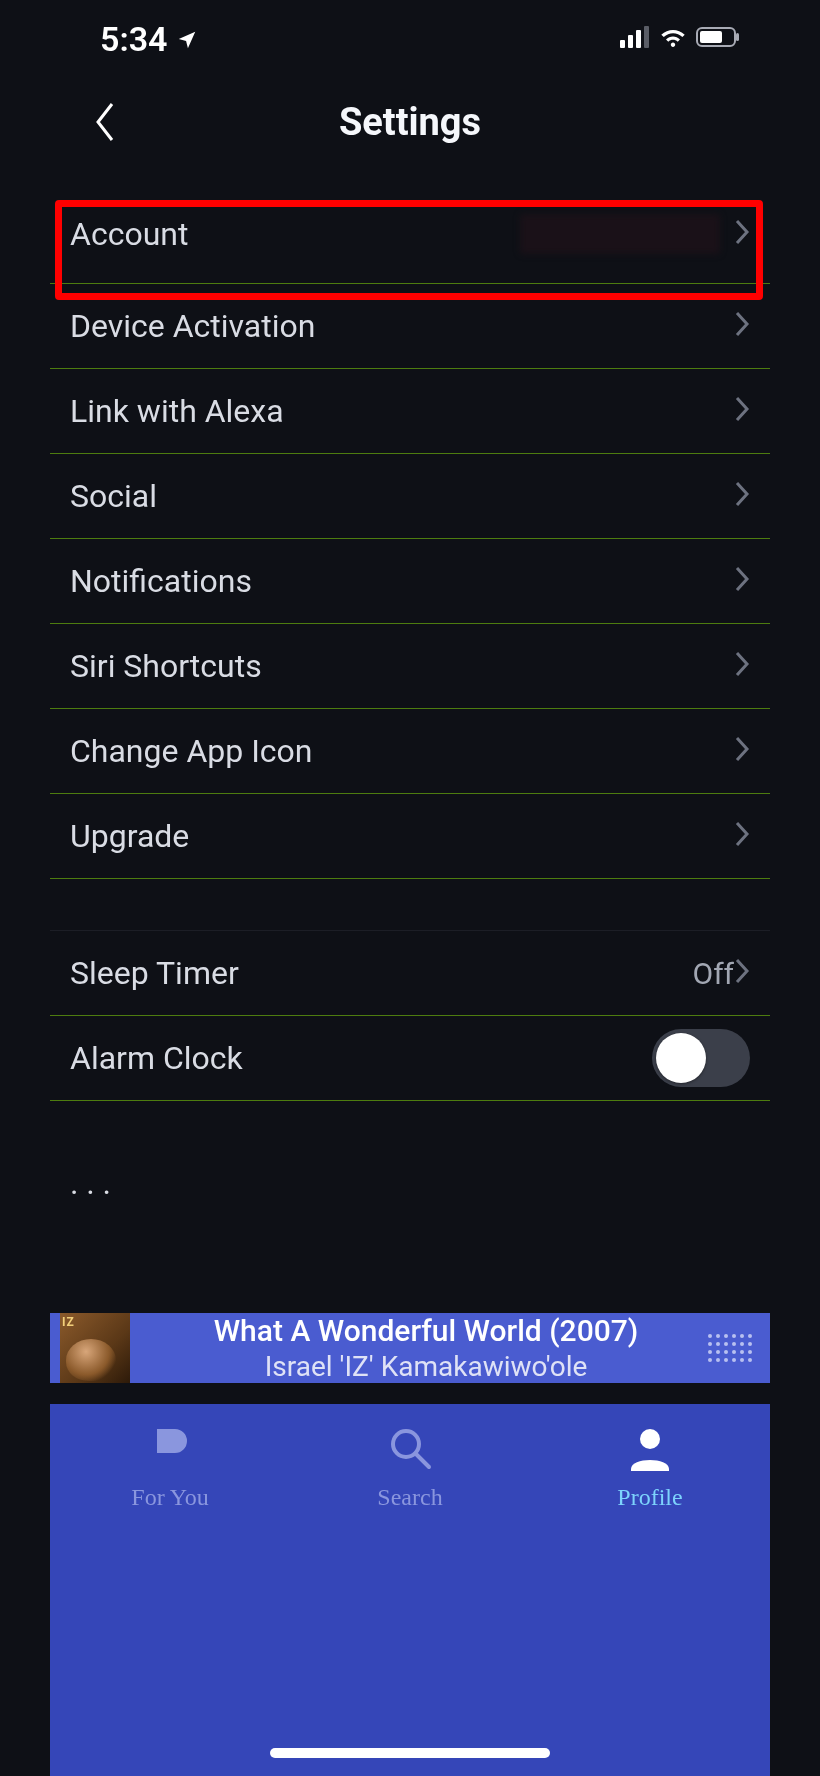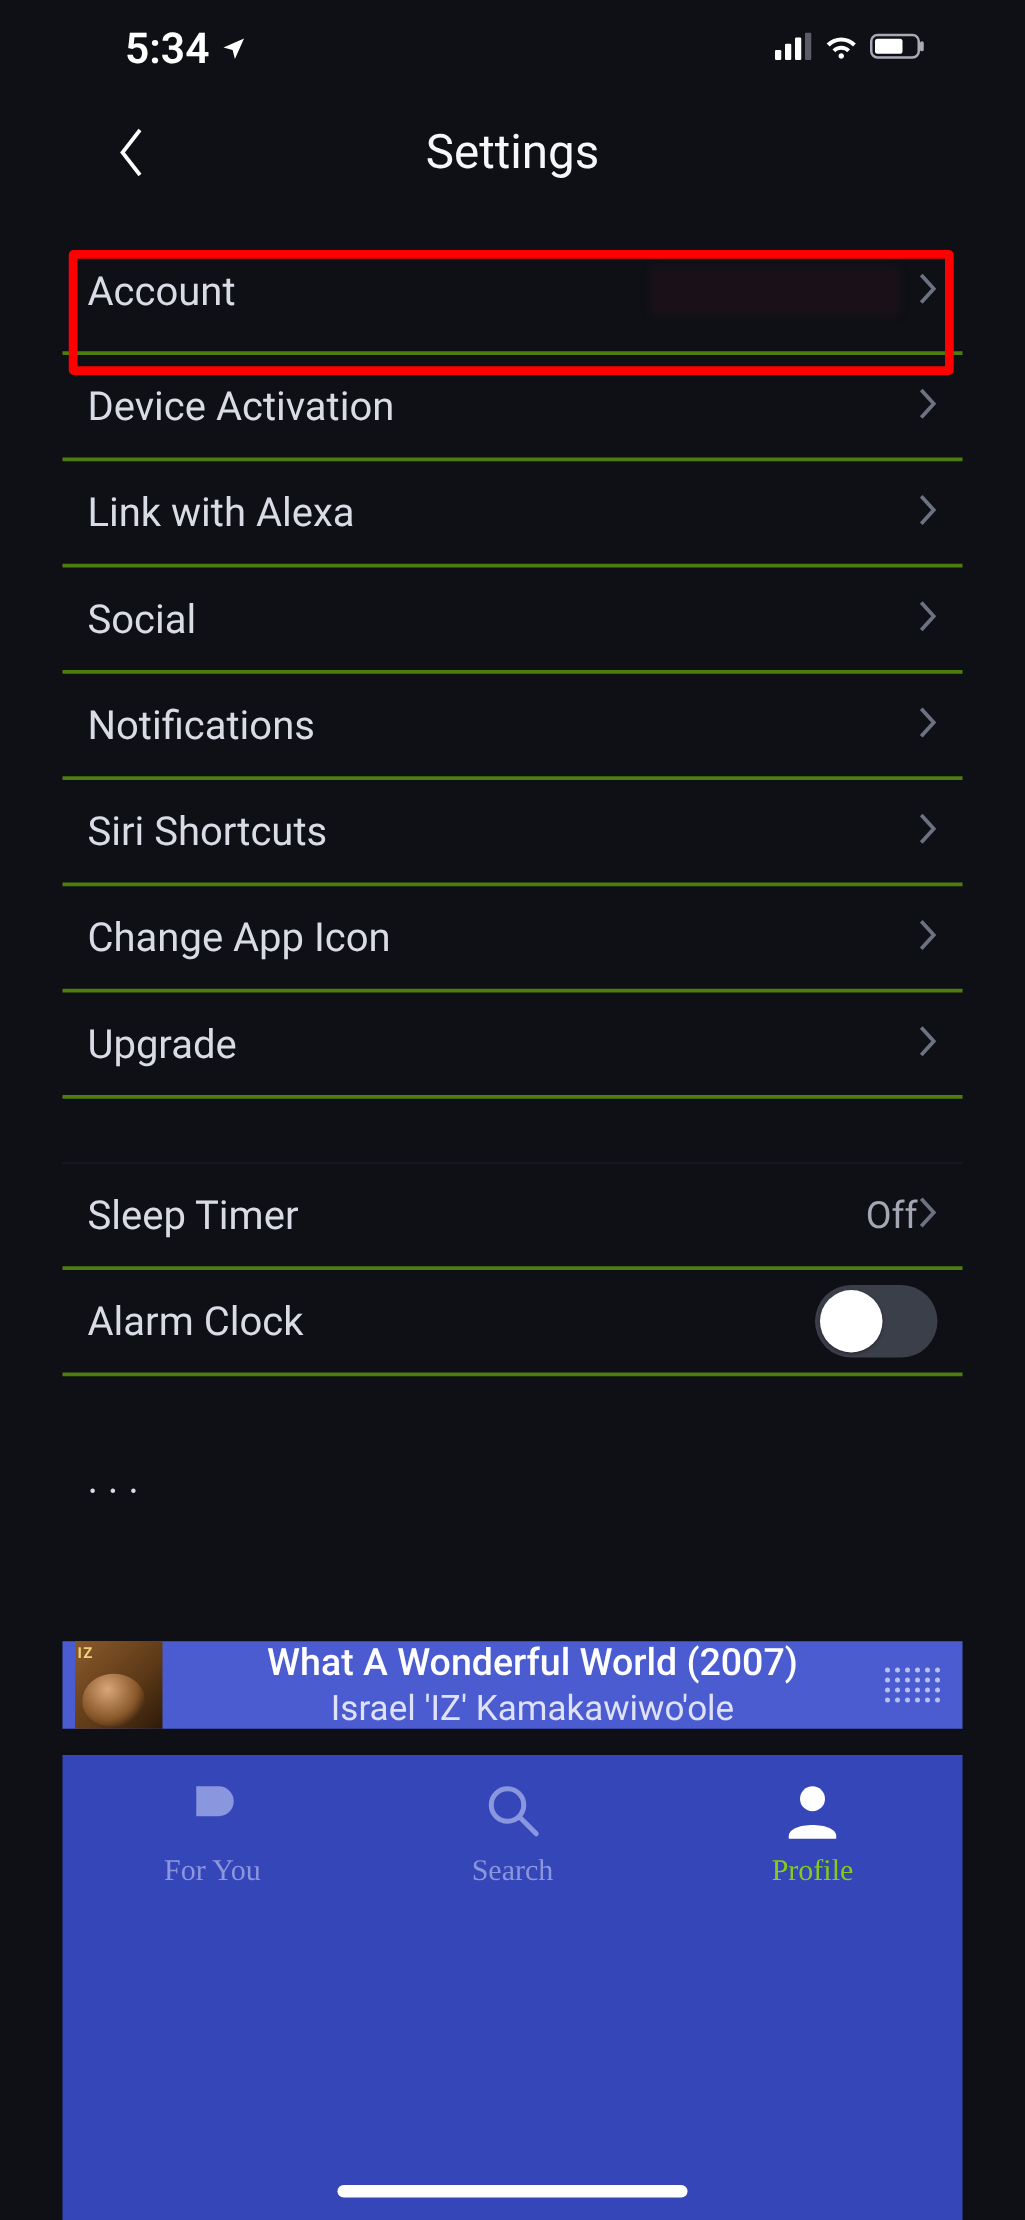--- a/index.html
+++ b/index.html
@@ -58,35 +58,35 @@
       transform: translateY(-50%);
       width: 48px;
       height: 48px;
       display: flex;
       align-items: center;
       justify-content: center;
     }
     .back-button svg { width: 26px; height: 44px; stroke: #fff; stroke-width: 3; fill: none; }
     .page-title {
       font-size: 38px;
-      font-weight: 400;
+      font-weight: 700;
       color: #f5f7fb;
     }
 
     
     .settings-list {
       display: flex;
       flex-direction: column;
     }
     .row {
       display: flex;
       align-items: center;
       height: 85px;
       padding: 0 20px;
-      border-bottom: 3px solid #4d7c0f;
+      border-bottom: 1px solid #4d7c0f;
       position: relative;
     }
     .row-label {
       flex: 1;
       font-size: 32px;
       font-weight: 400;
       color: #d9dce4;
     }
     .row-value {
       font-size: 30px;
@@ -249,21 +249,21 @@
       height: 52px;
       display: flex;
       align-items: center;
       justify-content: center;
     }
     .tab-icon svg { width: 50px; height: 50px; }
     .tab-label {
       font-size: 24px;
       color: #8a96de;
     }
-    .tab.active .tab-label { color: #84cc16; }
+    .tab.active .tab-label { color: #7dd3fc; }
     .inactive-fill { fill: #8a96de; }
     .active-fill { fill: #fff; }
 
     .home-indicator {
       position: absolute;
       bottom: 18px;
       left: 50%;
       transform: translateX(-50%);
       width: 280px;
       height: 10px;

